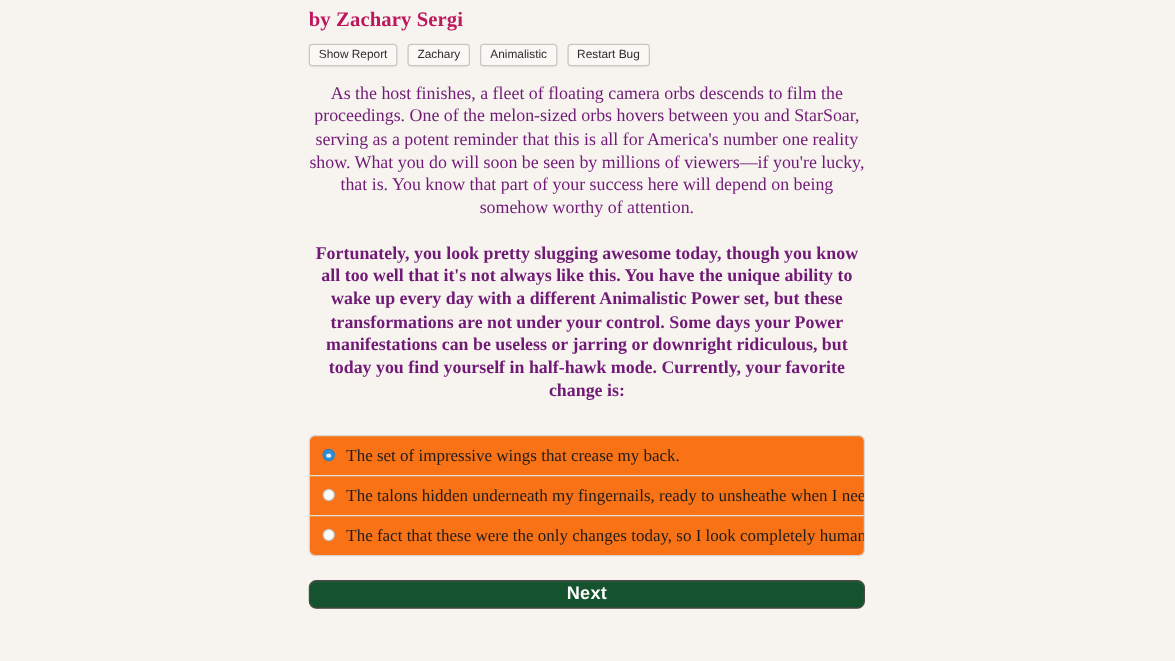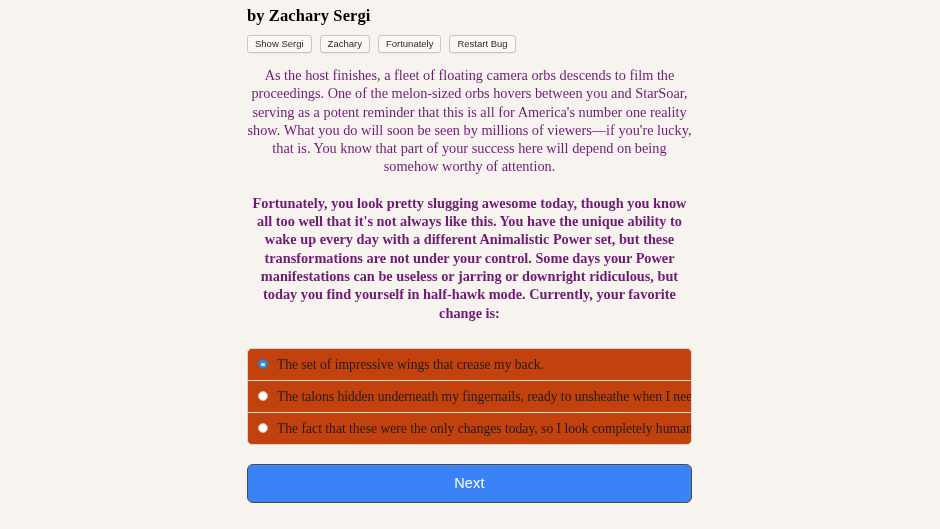--- a/index.html
+++ b/index.html
@@ -21,21 +21,21 @@
   }
   .content {
     position: absolute;
     left: 247px;
     top: 0px;
     width: 445px;
   }
   .byline {
     font-family: "Liberation Serif", serif;
     font-size: 16.5px;
-    color: #000000;
+    color: #be185d;
     margin: 0;
     padding-top: 5px;
     letter-spacing: 0.1px;
     line-height: 1.3;
   }
   .toolbar {
     margin-top: 9px;
     display: flex;
     gap: 8px;
     align-items: center;
@@ -65,21 +65,21 @@
     margin-top: 13px;
   }
   .para.second {
     margin-top: 18px;
     font-weight: bold;
   }
   .options {
     margin-top: 26px;
     border: 1px solid #d9d5d0;
     border-radius: 5px;
-    background: #c2410c;
+    background: #f97316;
     overflow: hidden;
   }
   .option-row {
     display: flex;
     align-items: center;
     height: 31px;
     padding: 0 0 0 10px;
     border-top: 1px solid #e3dfda;
     cursor: pointer;
     background: transparent;
@@ -117,49 +117,49 @@
   .option-label {
     font-family: "Liberation Serif", serif;
     font-size: 13.6px;
     color: #1f1d1c;
     line-height: 1;
     white-space: nowrap;
   }
   .next-btn {
     margin-top: 19px;
     width: 100%;
-    height: 39px;
-    background: #3b82f6;
+    height: 23px;
+    background: #14532d;
     border: 1px solid #4c4846;
     border-radius: 6px;
     color: #ffffff;
     font-family: "Liberation Sans", sans-serif;
     font-size: 14.5px;
-    font-weight: normal;
+    font-weight: bold;
     letter-spacing: 0.2px;
     display: flex;
     align-items: center;
     justify-content: center;
     cursor: pointer;
     box-sizing: border-box;
     box-shadow: inset 0 1px 0 rgba(255,255,255,0.06);
   }
 </style>
 </head>
 <body>
 
 <div class="page">
   <div class="content">
 
     <h1 class="byline">by Zachary Sergi</h1>
 
     <div class="toolbar">
-      <button class="tool-btn">Show Sergi</button>
+      <button class="tool-btn">Show Report</button>
       <button class="tool-btn">Zachary</button>
-      <button class="tool-btn">Fortunately</button>
+      <button class="tool-btn">Animalistic</button>
       <button class="tool-btn">Restart Bug</button>
     </div>
 
     <p class="para first">As the host finishes, a fleet of floating camera orbs descends to film the proceedings. One of the melon-sized orbs hovers between you and StarSoar, serving as a potent reminder that this is all for America's number one reality show. What you do will soon be seen by millions of viewers—if you're lucky, that is. You know that part of your success here will depend on being somehow worthy of attention.</p>
 
     <p class="para second">Fortunately, you look pretty slugging awesome today, though you know all too well that it's not always like this. You have the unique ability to wake up every day with a different Animalistic Power set, but these transformations are not under your control. Some days your Power manifestations can be useless or jarring or downright ridiculous, but today you find yourself in half-hawk mode. Currently, your favorite change is:</p>
 
     <div class="options">
 
       <div class="option-row">

